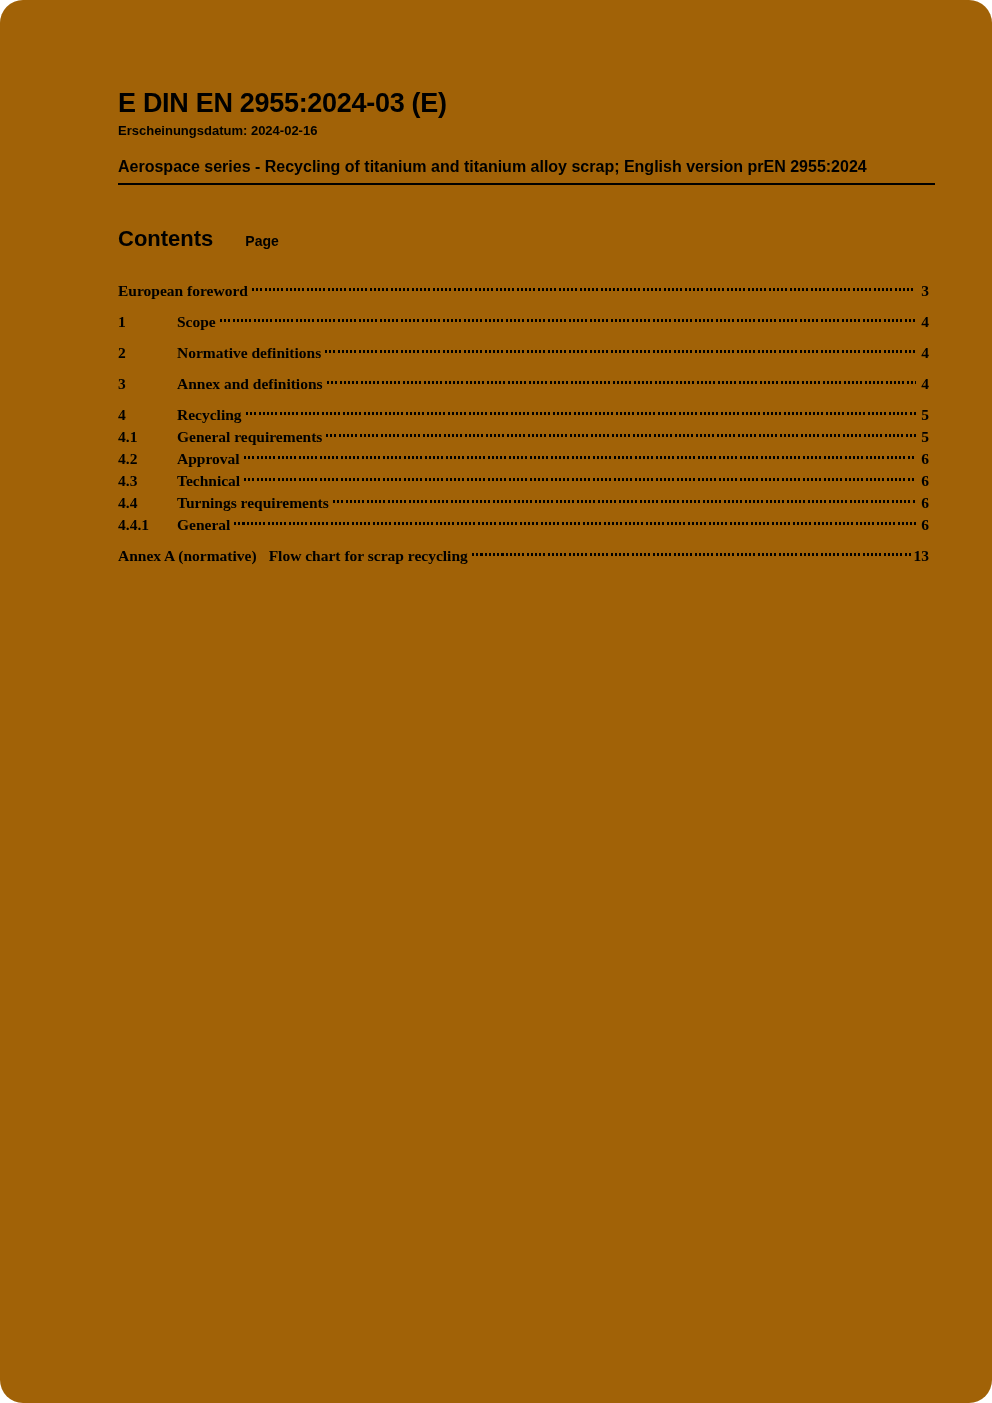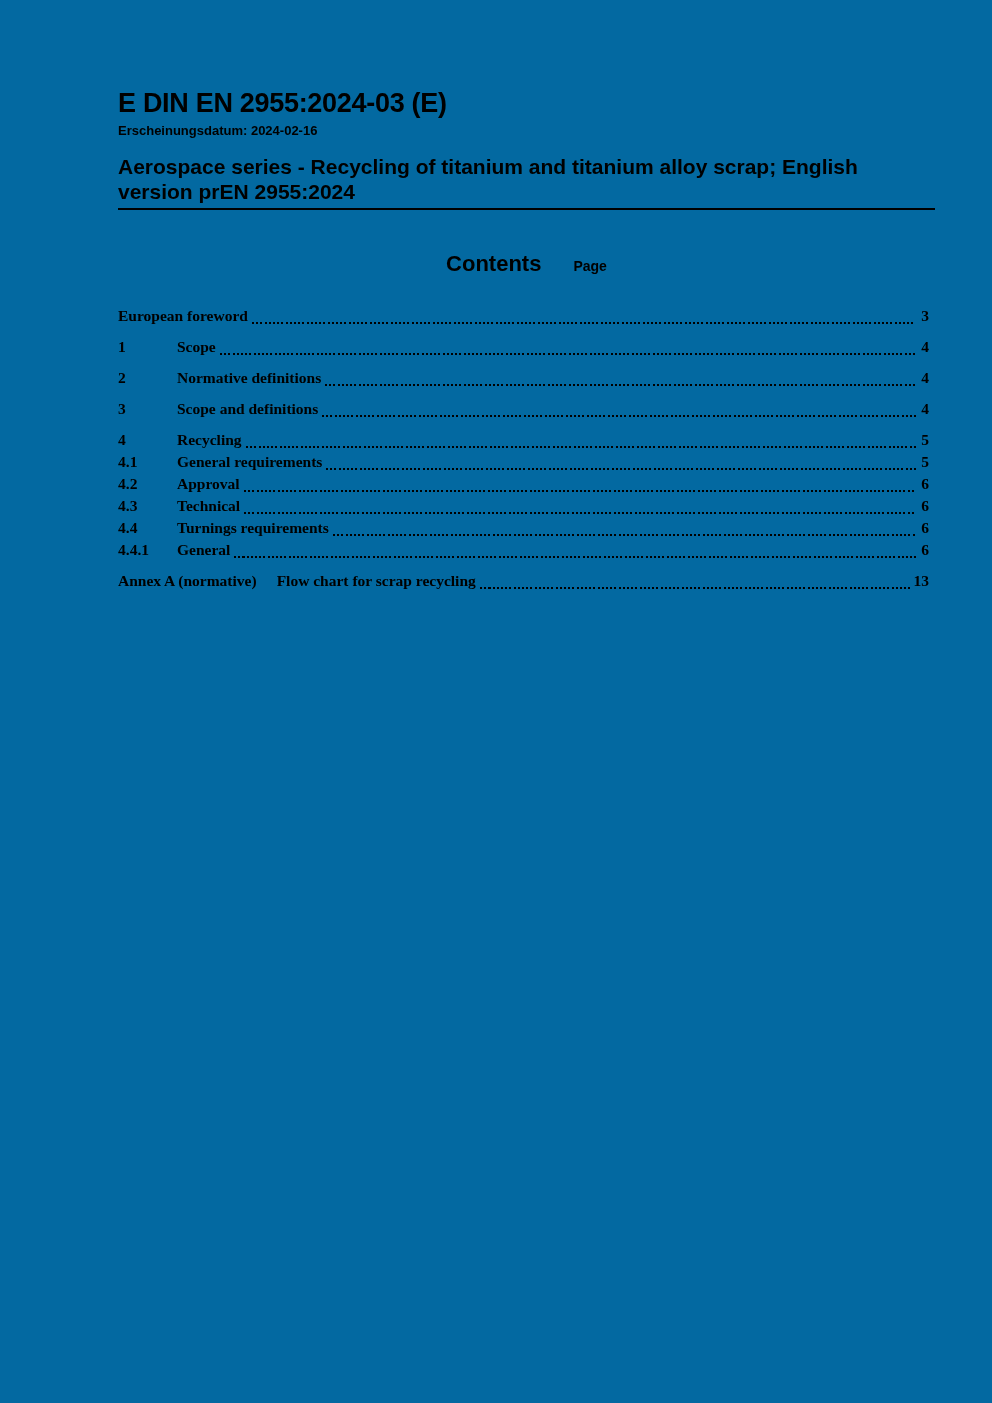--- a/index.html
+++ b/index.html
@@ -4,25 +4,26 @@
 <style>
   html, body {
     margin: 0;
     padding: 0;
     background: #ffffff;
   }
   .page {
     position: relative;
     width: 992px;
     height: 1403px;
-    background: #0369a1;
+    background: #a16207;
     color: #000000;
     overflow: hidden;
     box-sizing: border-box;
     padding: 88px 57px 0 118px;
+    border-radius: 23px;
   }
   .content {
     width: 817px;
   }
   
   .doc-number {
     font-family: "Liberation Sans", sans-serif;
     font-weight: bold;
     font-size: 27px;
     line-height: 30px;
@@ -32,31 +33,31 @@
   .release-line {
     font-family: "Liberation Sans", sans-serif;
     font-weight: bold;
     font-size: 13px;
     line-height: 18px;
     margin-top: 4px;
   }
   .doc-title {
     font-family: "Liberation Sans", sans-serif;
     font-weight: bold;
-    font-size: 21px;
+    font-size: 16px;
     line-height: 25px;
     margin-top: 14px;
     padding-bottom: 4px;
     border-bottom: 2px solid #000000;
   }
   
   .contents-head {
     display: flex;
     align-items: baseline;
-    justify-content: center;
+    justify-content: flex-start;
     margin-top: 42px;
     font-family: "Liberation Sans", sans-serif;
     font-weight: bold;
   }
   .contents-title {
     font-size: 22px;
     line-height: 24px;
   }
   .page-col-label {
     font-size: 14px;
@@ -65,35 +66,35 @@
   }
   
   .toc {
     margin-top: 29px;
     font-family: "Liberation Serif", serif;
     font-weight: bold;
     font-size: 15.5px;
   }
   .toc-row {
     display: flex;
-    align-items: flex-end;
+    align-items: center;
     height: 22px;
     line-height: 22px;
     white-space: nowrap;
   }
   .toc-row.gap {
     margin-top: 9px;
   }
   .toc-num {
     flex: 0 0 auto;
     width: 59px;
   }
   .toc-num.inline {
     width: auto;
-    margin-right: 20px;
+    margin-right: 12px;
   }
   .toc-title {
     flex: 0 0 auto;
   }
   .leader {
     flex: 1 1 auto;
     height: 2.4px;
     margin: 0 3px 3px 4px;
     background: repeating-linear-gradient(90deg,
       #000000 0, #000000 2.1px,
@@ -138,21 +139,21 @@
 
       <div class="toc-row gap">
         <span class="toc-num">2</span>
         <span class="toc-title">Normative definitions</span>
         <span class="leader"></span>
         <span class="toc-page">4</span>
       </div>
 
       <div class="toc-row gap">
         <span class="toc-num">3</span>
-        <span class="toc-title">Scope and definitions</span>
+        <span class="toc-title">Annex and definitions</span>
         <span class="leader"></span>
         <span class="toc-page">4</span>
       </div>
 
       <div class="toc-row gap">
         <span class="toc-num">4</span>
         <span class="toc-title">Recycling</span>
         <span class="leader"></span>
         <span class="toc-page">5</span>
       </div>

